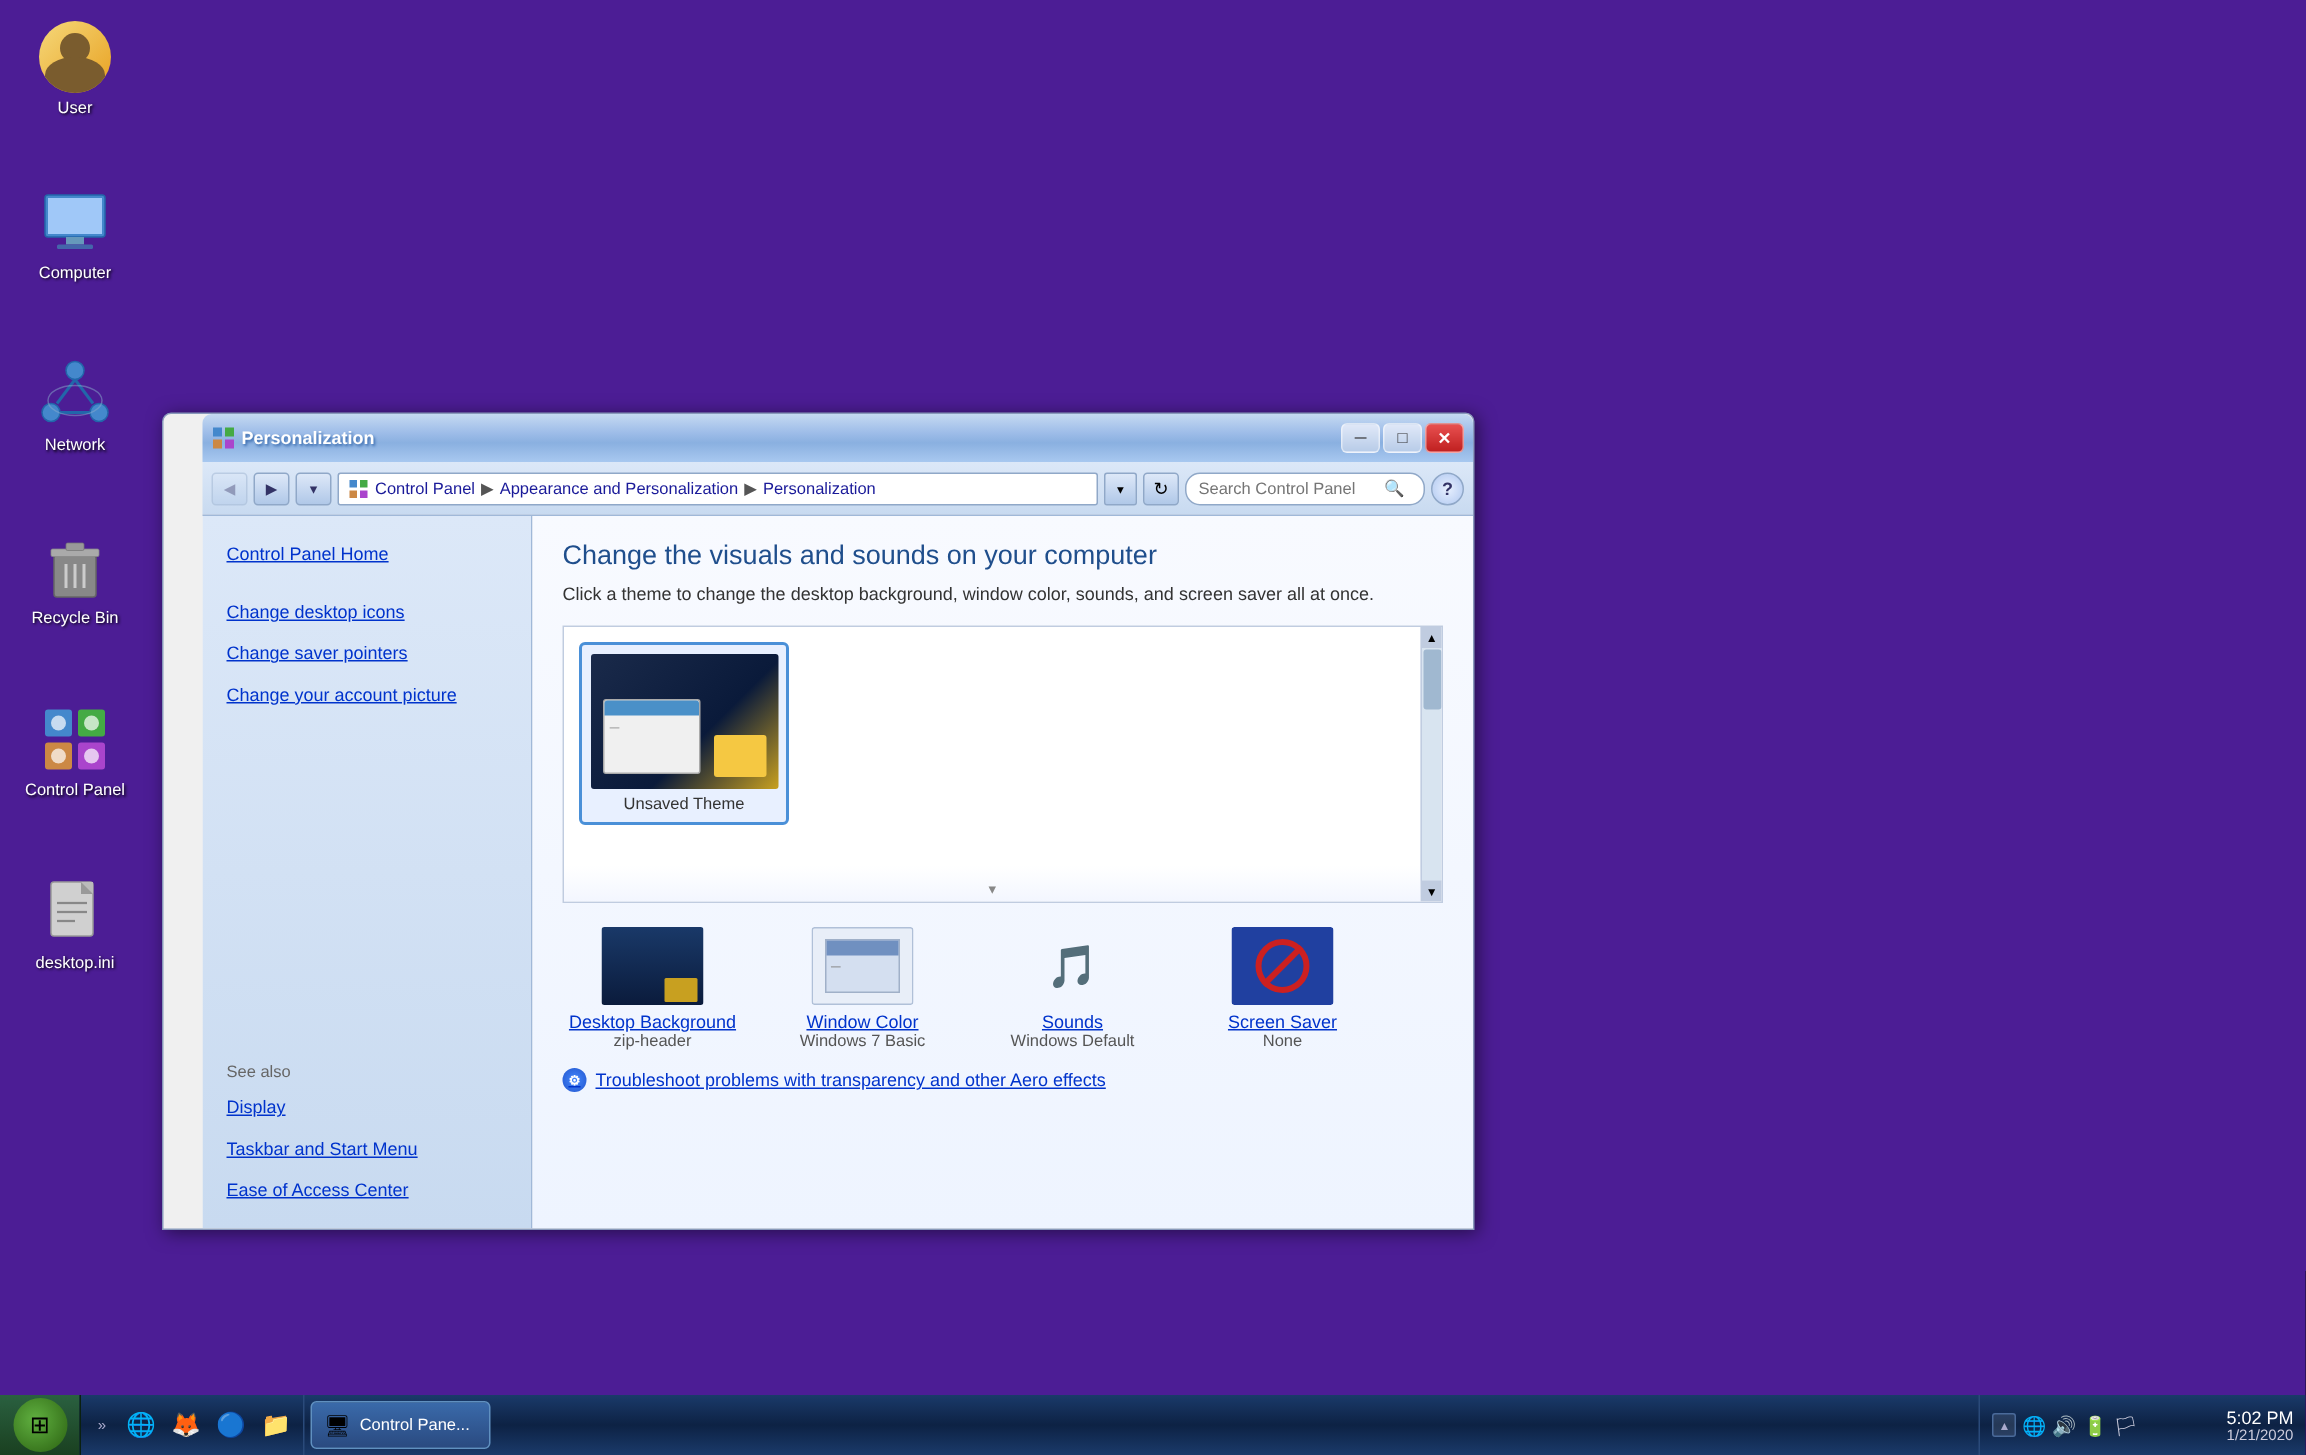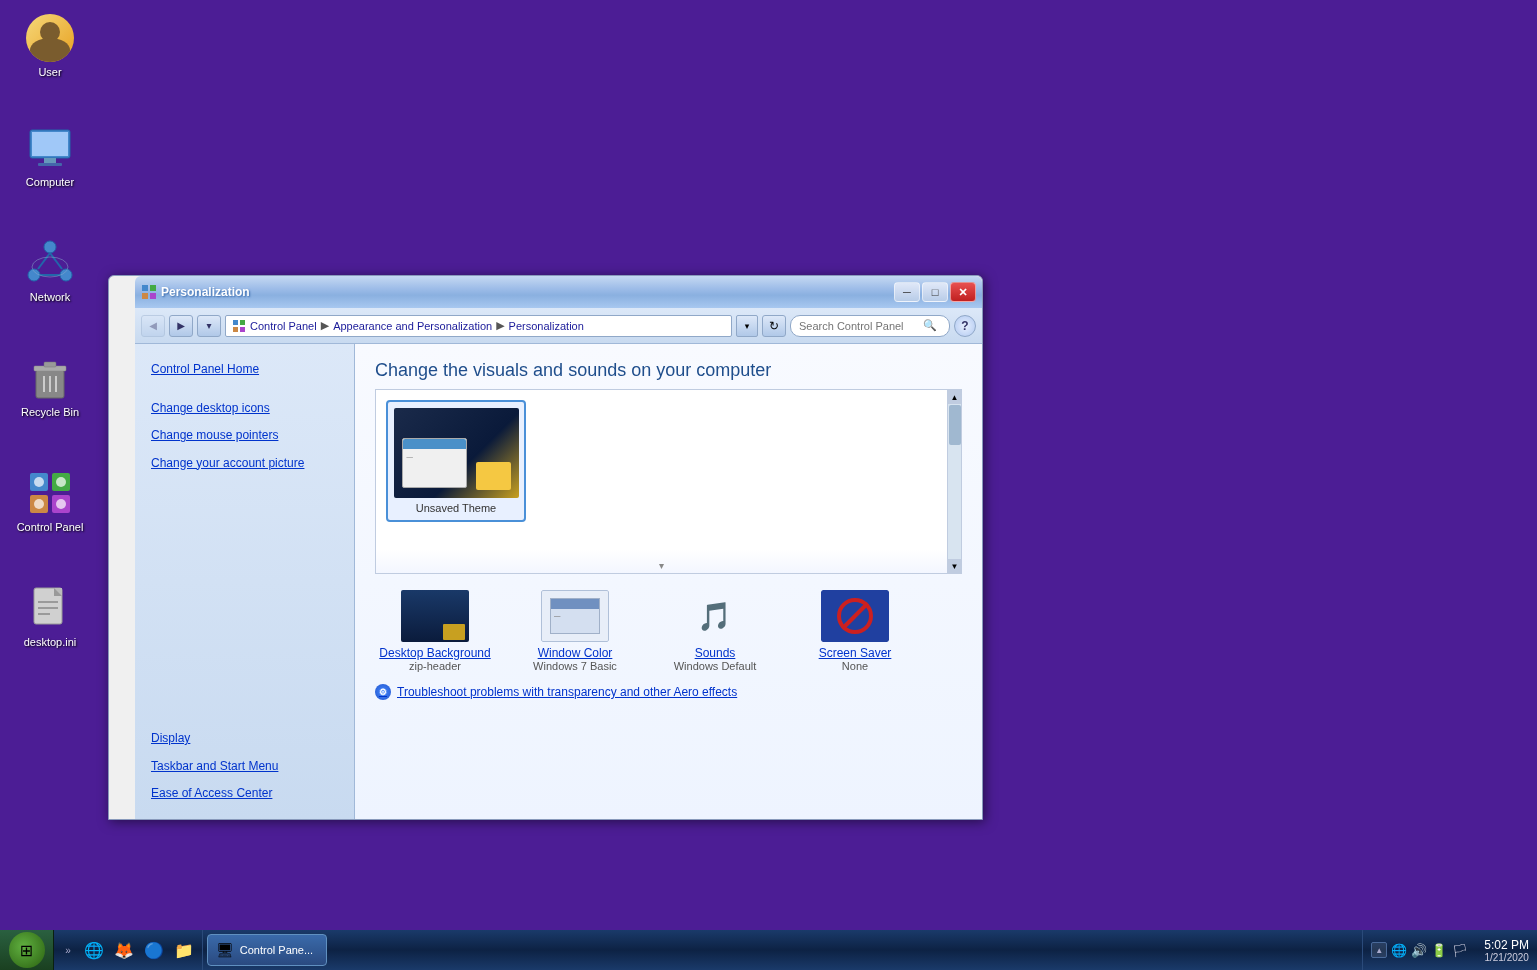--- a/index.html
+++ b/index.html
@@ -631,20 +631,21 @@
       cursor: pointer;
     }
     .taskbar-clock {
       display: flex;
       flex-direction: column;
       align-items: center;
       justify-content: center;
       height: 40px;
       padding: 0 8px;
       cursor: pointer;
+      margin-left: 43px;
     }
     .clock-time { font-size: 12px; color: #fff; }
     .clock-date { font-size: 10px; color: #ccd; }
 
     
     .breadcrumb-sep { color: #555; font-size: 11px; }
     .breadcrumb-item { color: #1a1a99; font-size: 11px; }
 
     
     .themes-bottom-hint {
@@ -787,30 +788,32 @@
       </div>
       <div class="help-btn">?</div>
     </div>
 
     <div class="window-body">
 
       <div class="sidebar">
         <div class="sidebar-link">Control Panel Home</div>
         <div style="height:12px"></div>
         <div class="sidebar-link">Change desktop icons</div>
-        <div class="sidebar-link">Change mouse pointers</div>
+        <div class="sidebar-link">Change saver pointers</div>
         <div class="sidebar-link">Change your account picture</div>
         <div style="flex:1"></div>
+        <div class="sidebar-section-title">See also</div>
         <div class="sidebar-link">Display</div>
         <div class="sidebar-link">Taskbar and Start Menu</div>
         <div class="sidebar-link">Ease of Access Center</div>
       </div>
 
       <div class="main-content">
         <h2 class="main-title">Change the visuals and sounds on your computer</h2>
+        <p class="main-subtitle">Click a theme to change the desktop background, window color, sounds, and screen saver all at once.</p>
 
         <div class="themes-container">
           <div class="themes-body">
             <div class="theme-item">
               <div class="theme-preview">
                 <div class="theme-preview-window"></div>
                 <div class="theme-preview-folder"></div>
               </div>
               <span class="theme-label">Unsaved Theme</span>
             </div>

